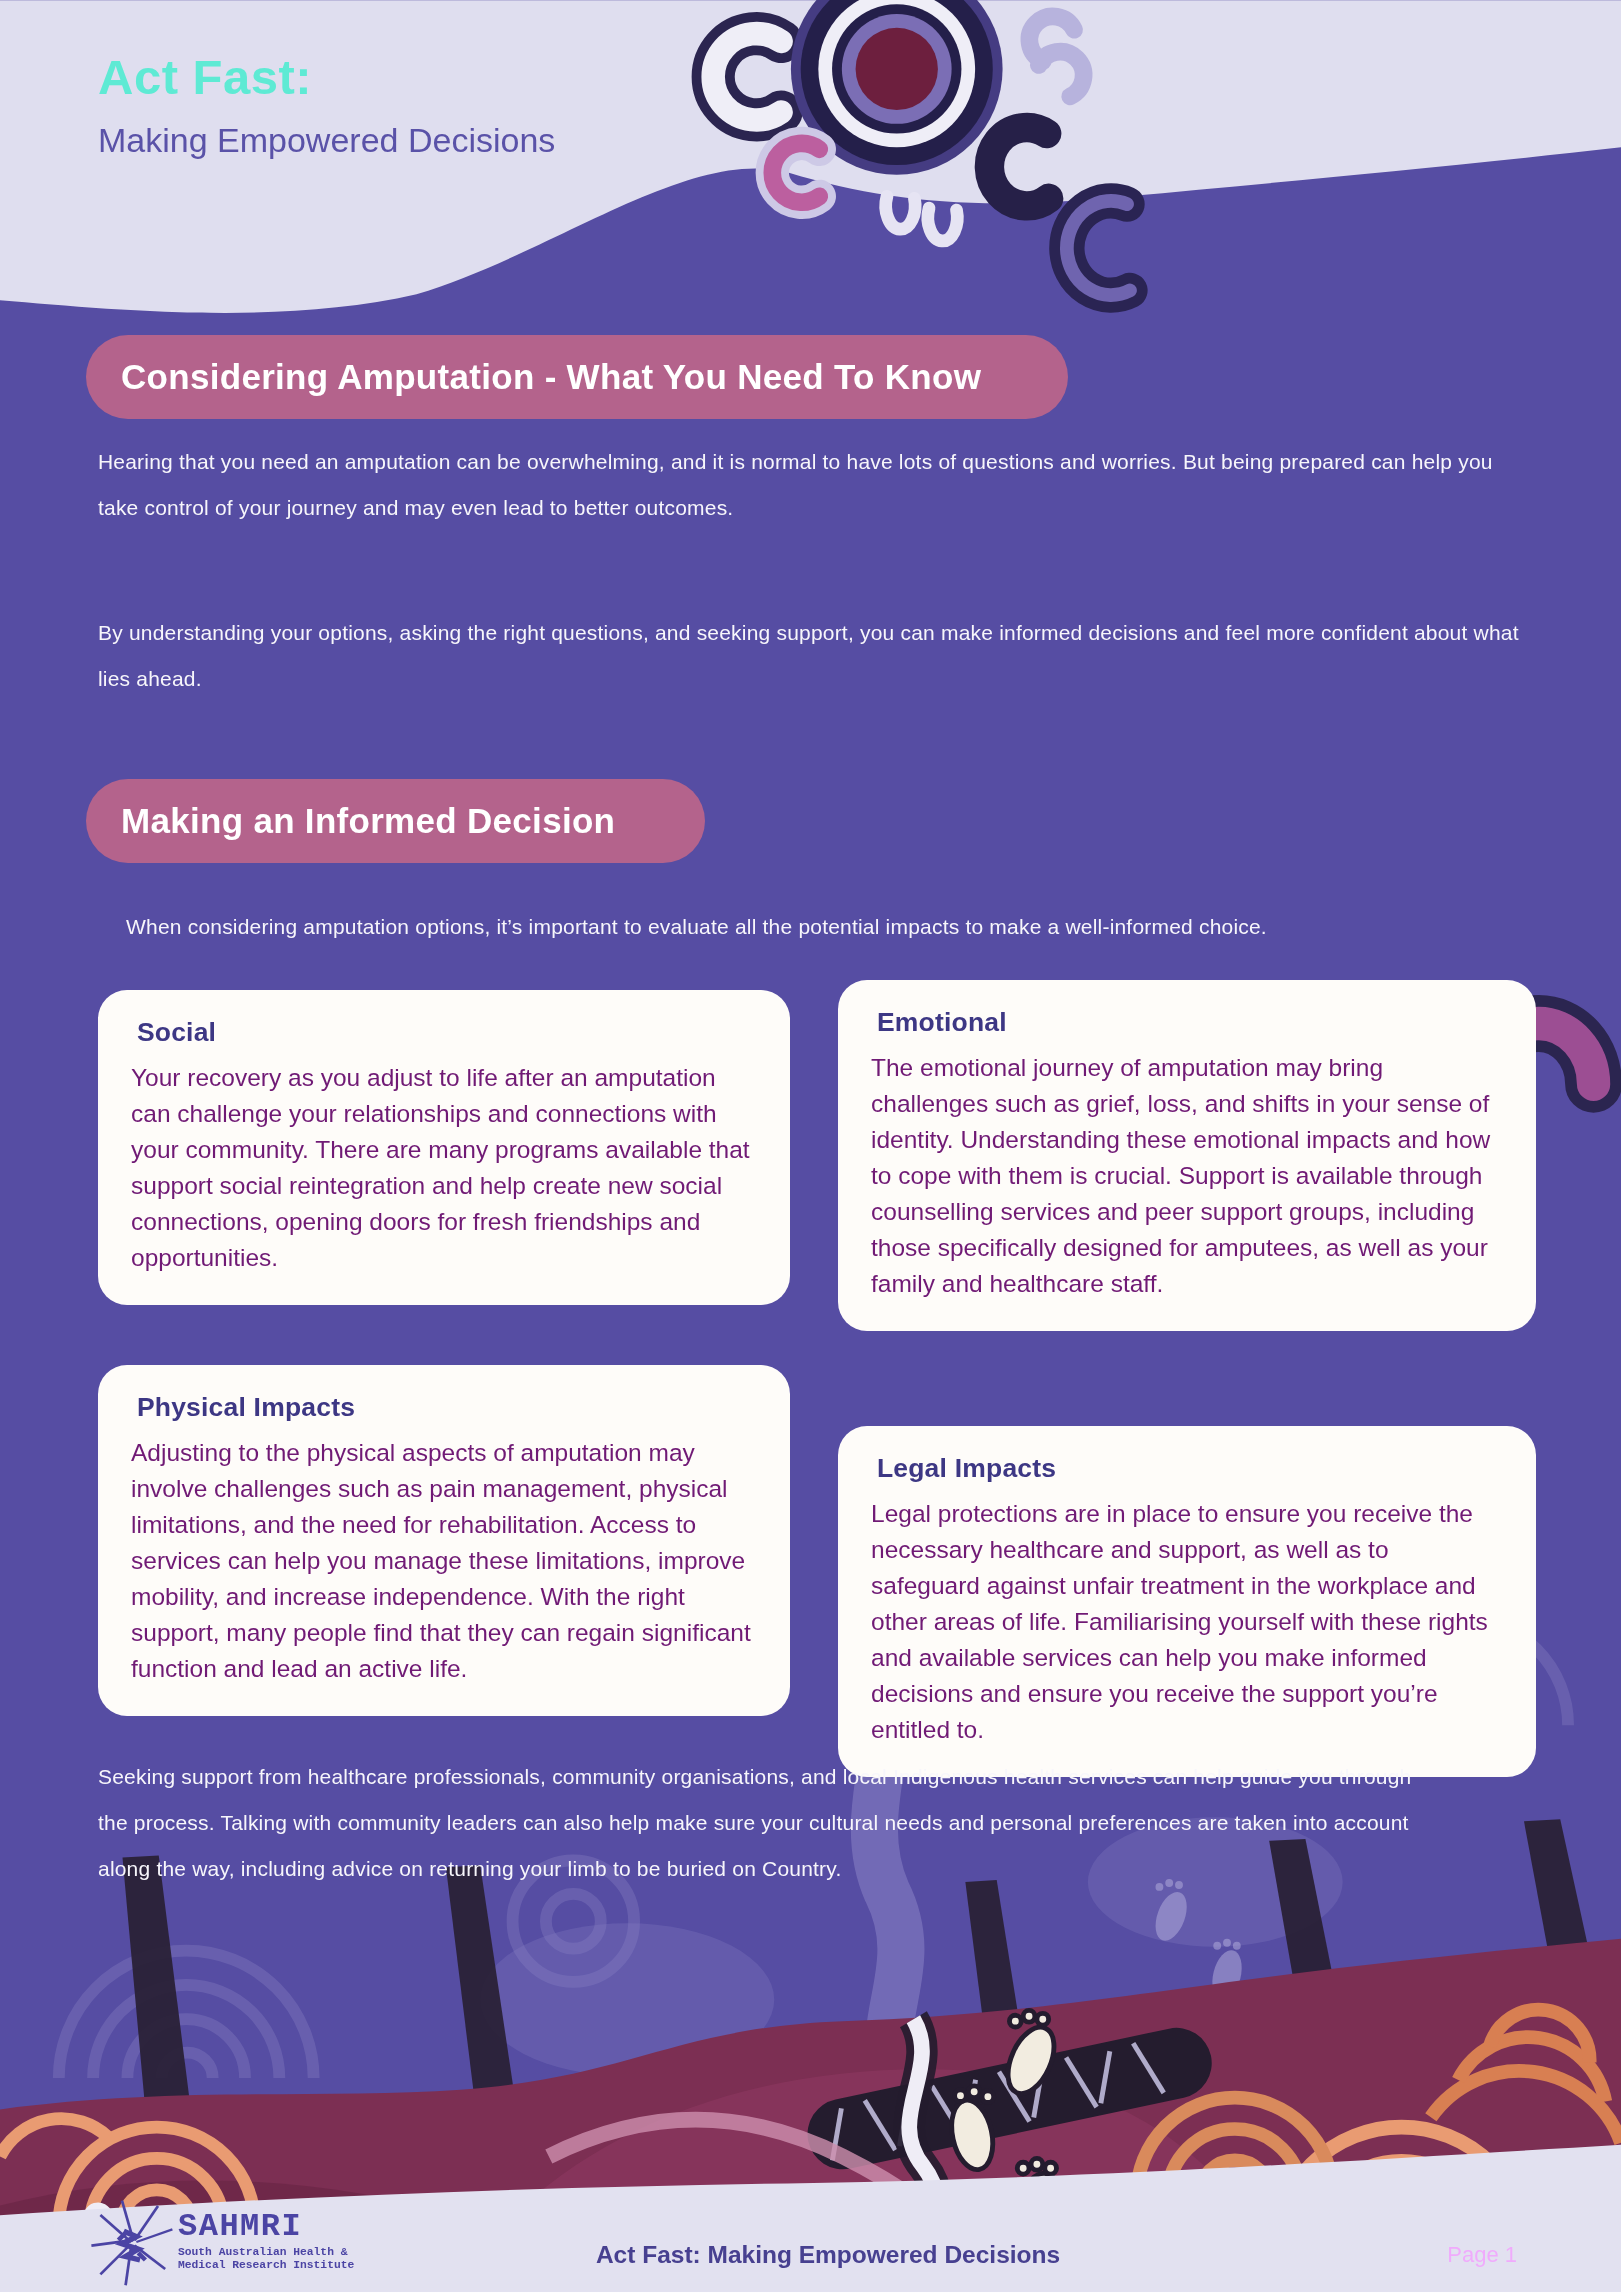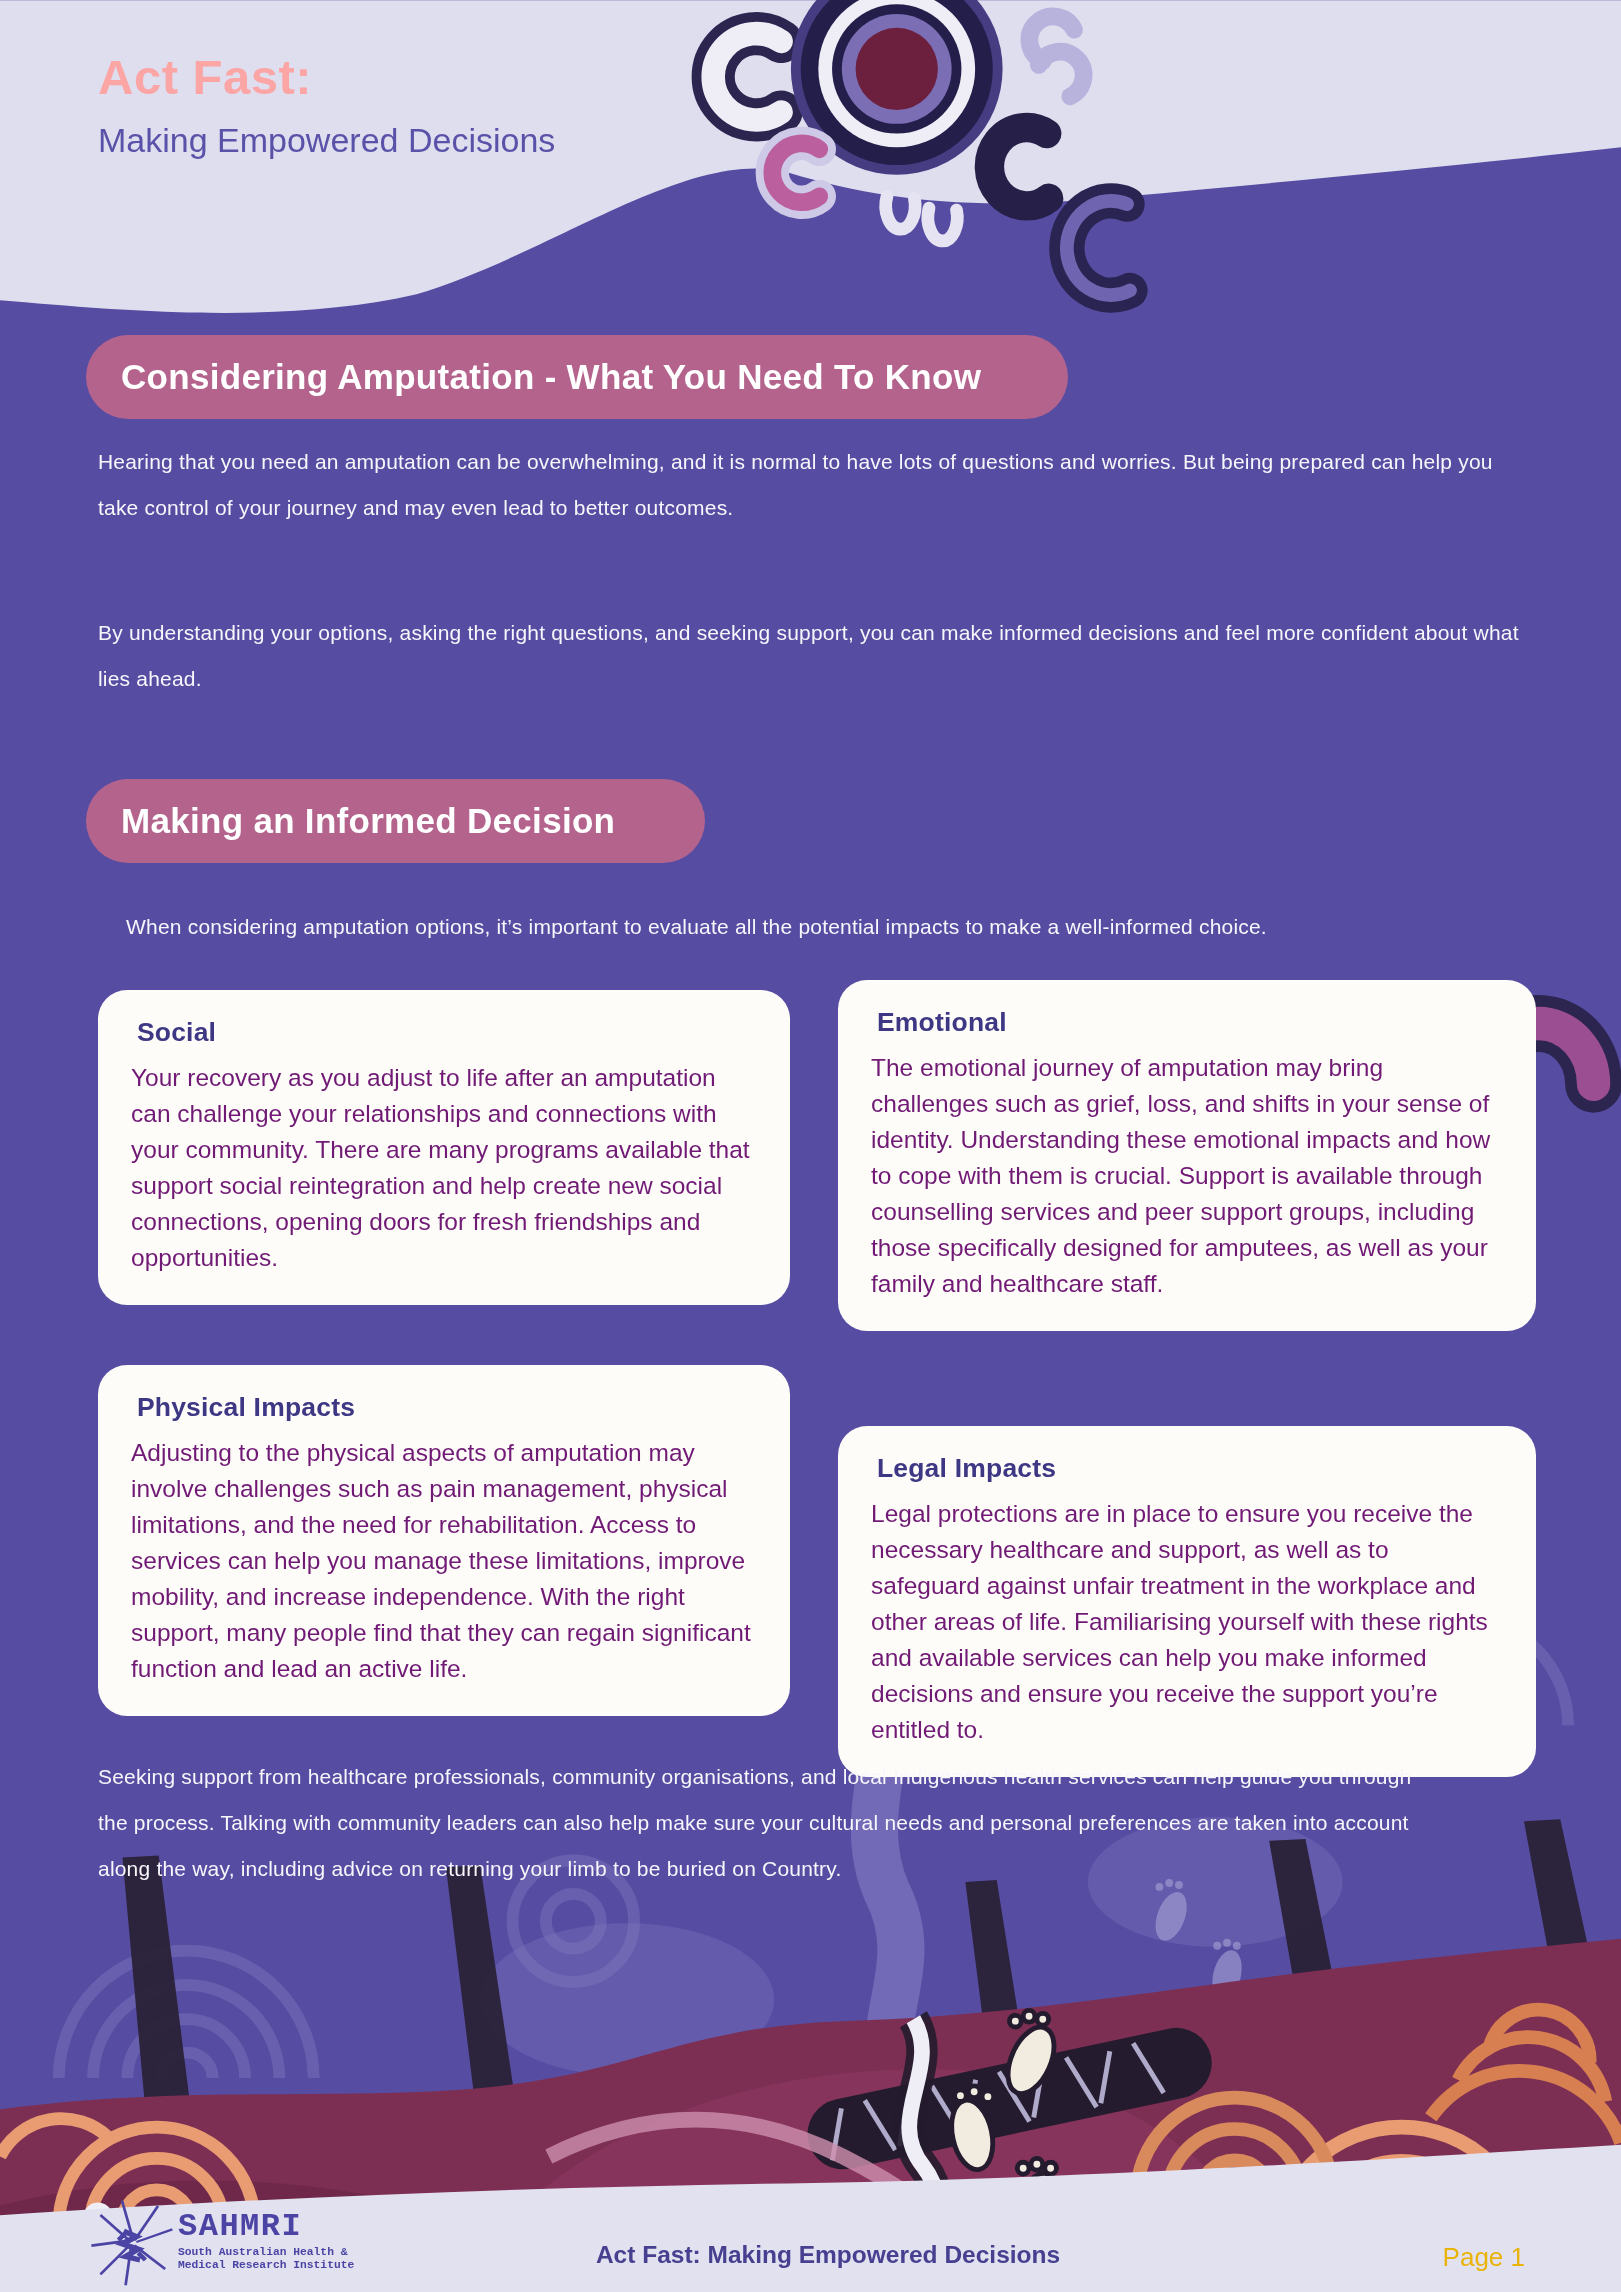--- a/index.html
+++ b/index.html
@@ -5,21 +5,21 @@
   html,body { margin:0; padding:0; background:#33305a; }
   .page {
     position:relative; width:1621px; height:2293px; overflow:hidden;
     background:#564DA3;
     font-family:"Liberation Sans", sans-serif;
   }
   .bg, .arches { position:absolute; left:0; top:0; width:1621px; height:2293px; }
   .arches { pointer-events:none; }
 
   .header { position:absolute; left:98px; top:49px; z-index:2; }
-  .title { font-size:49px; font-weight:800; color:#fca5a5; letter-spacing:0.5px; }
+  .title { font-size:49px; font-weight:800; color:#5eead4; letter-spacing:0.5px; }
   .subtitle { font-size:34px; color:#5A52A8; margin-top:15.7px; font-weight:400; }
 
   .pill {
     position:absolute; left:86px; height:84px; background:#B4638C;
     border-radius:45px; display:flex; align-items:center;
     padding:0 35px; box-sizing:border-box; z-index:2;
   }
   .pill span { color:#FFFFFF; font-weight:bold; font-size:35px; letter-spacing:0.3px; white-space:nowrap; }
   .pill-1 { top:335px; width:982px; }
   .pill-2 { top:779px; width:619px; }
@@ -44,21 +44,21 @@
   .card-physical  { left:98px; top:1345px; width:692px;margin-top:20px; }
   .card-legal     { left:838px; top:1387px; width:698px;margin-top:39px; }
 
   .footer-content { position:absolute; left:0; top:0; width:1621px; height:2293px; z-index:3; pointer-events:none; }
   .logo { position:absolute; left:86px; top:2197px; display:flex; align-items:center; }
   .logo-icon { width:90px; height:90px; }
   .logo-text-block { margin-left:2px;font-family:Liberation Mono, monospace; }
   .logo-word { font-size:32px; color:#4B44A4; font-weight:600; letter-spacing:1.5px; line-height:1; }
   .logo-sub  { font-size:11.3px; color:#4B44A4; width:216px; line-height:1.2; margin-top:2.9px; font-weight:bold; }
   .footer-title { position:absolute; left:0; right:0; top:2241px; text-align:center; font-weight:bold; font-size:24.5px; color:#474090;padding-left:35px; }
-  .footer-page  { position:absolute; right:96px; top:2242px; font-size:26px; color:#eab308; }
+  .footer-page  { position:absolute; right:104px; top:2242px; font-size:22px; color:#f0abfc; }
 </style>
 </head>
 <body>
 
 <div class="page">
 
   <svg class="bg" viewBox="0 0 1654 2339" aria-hidden="true">
 
     <rect x="0" y="0" width="1654" height="2339" fill="#564DA3"></rect>
 

